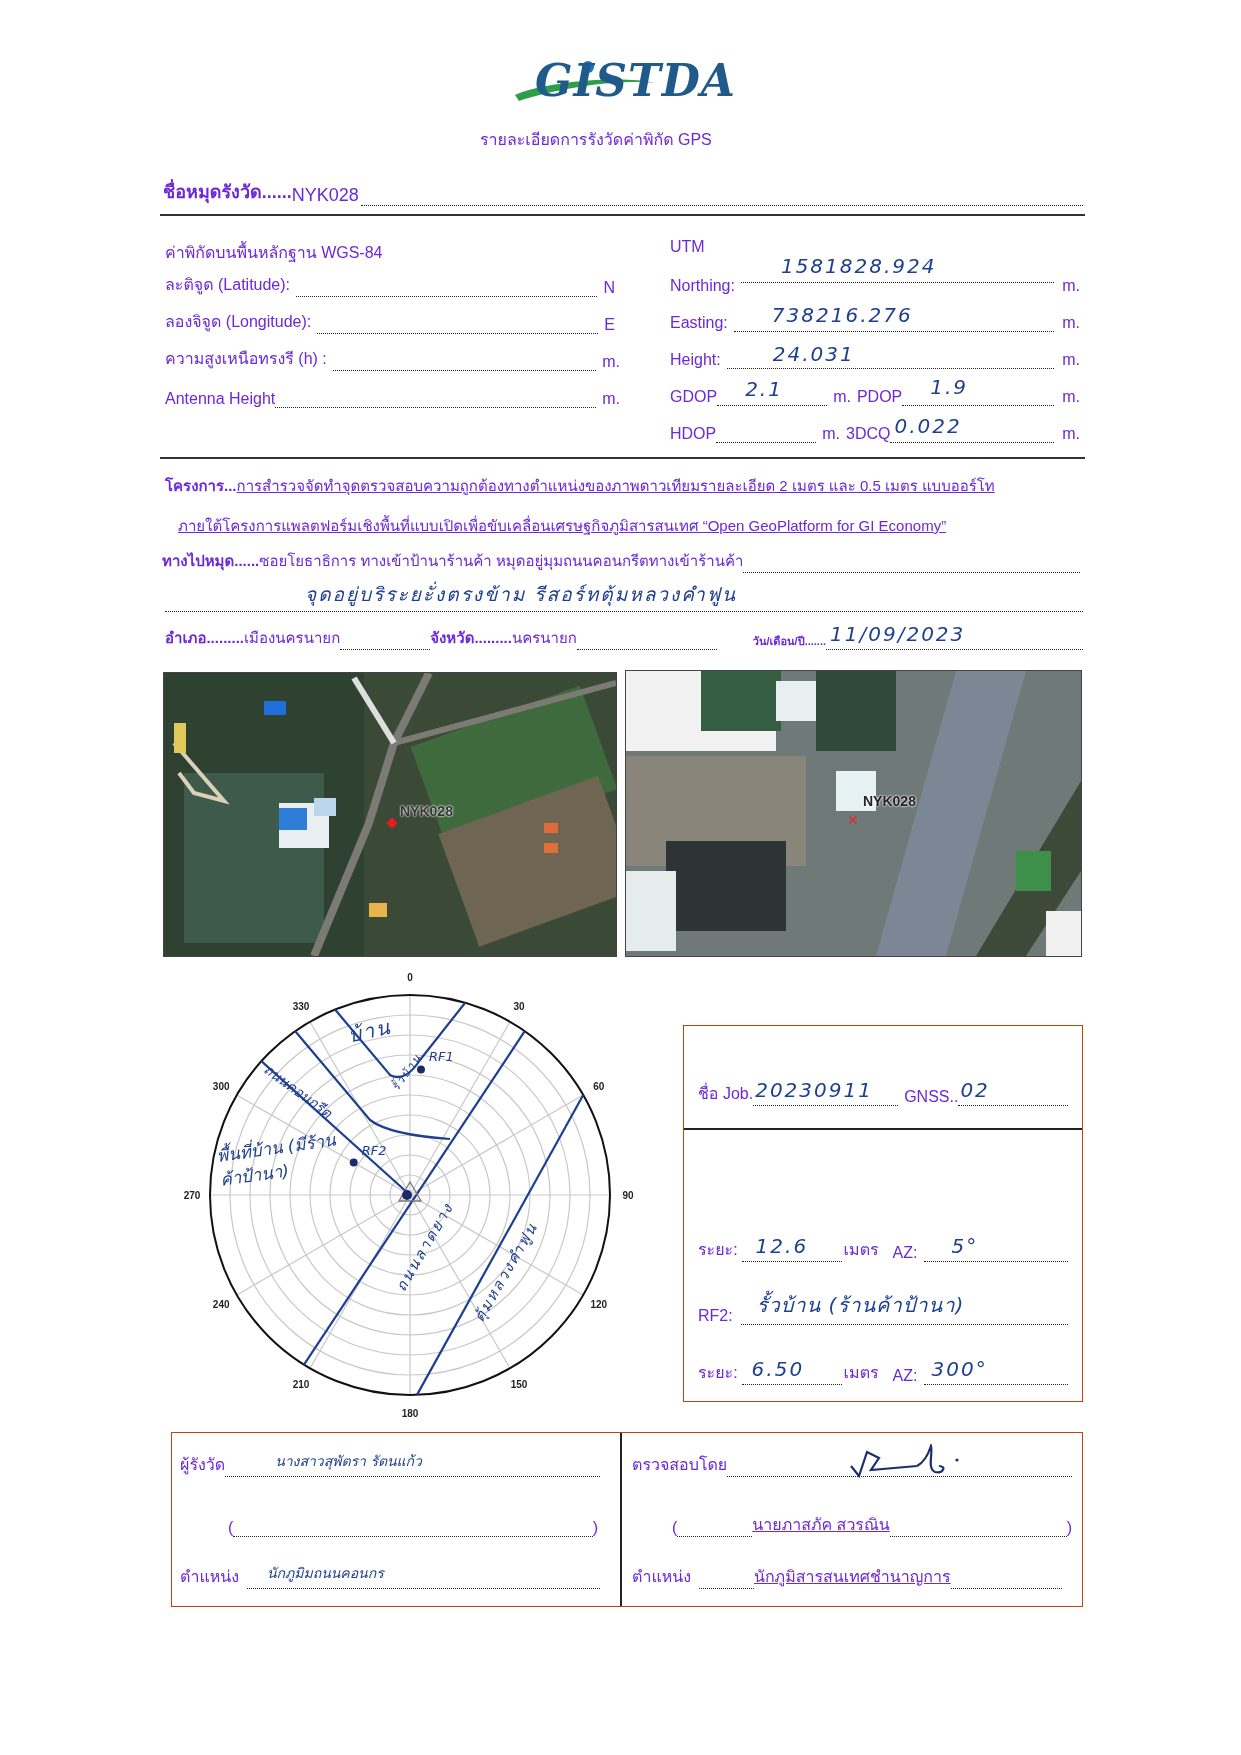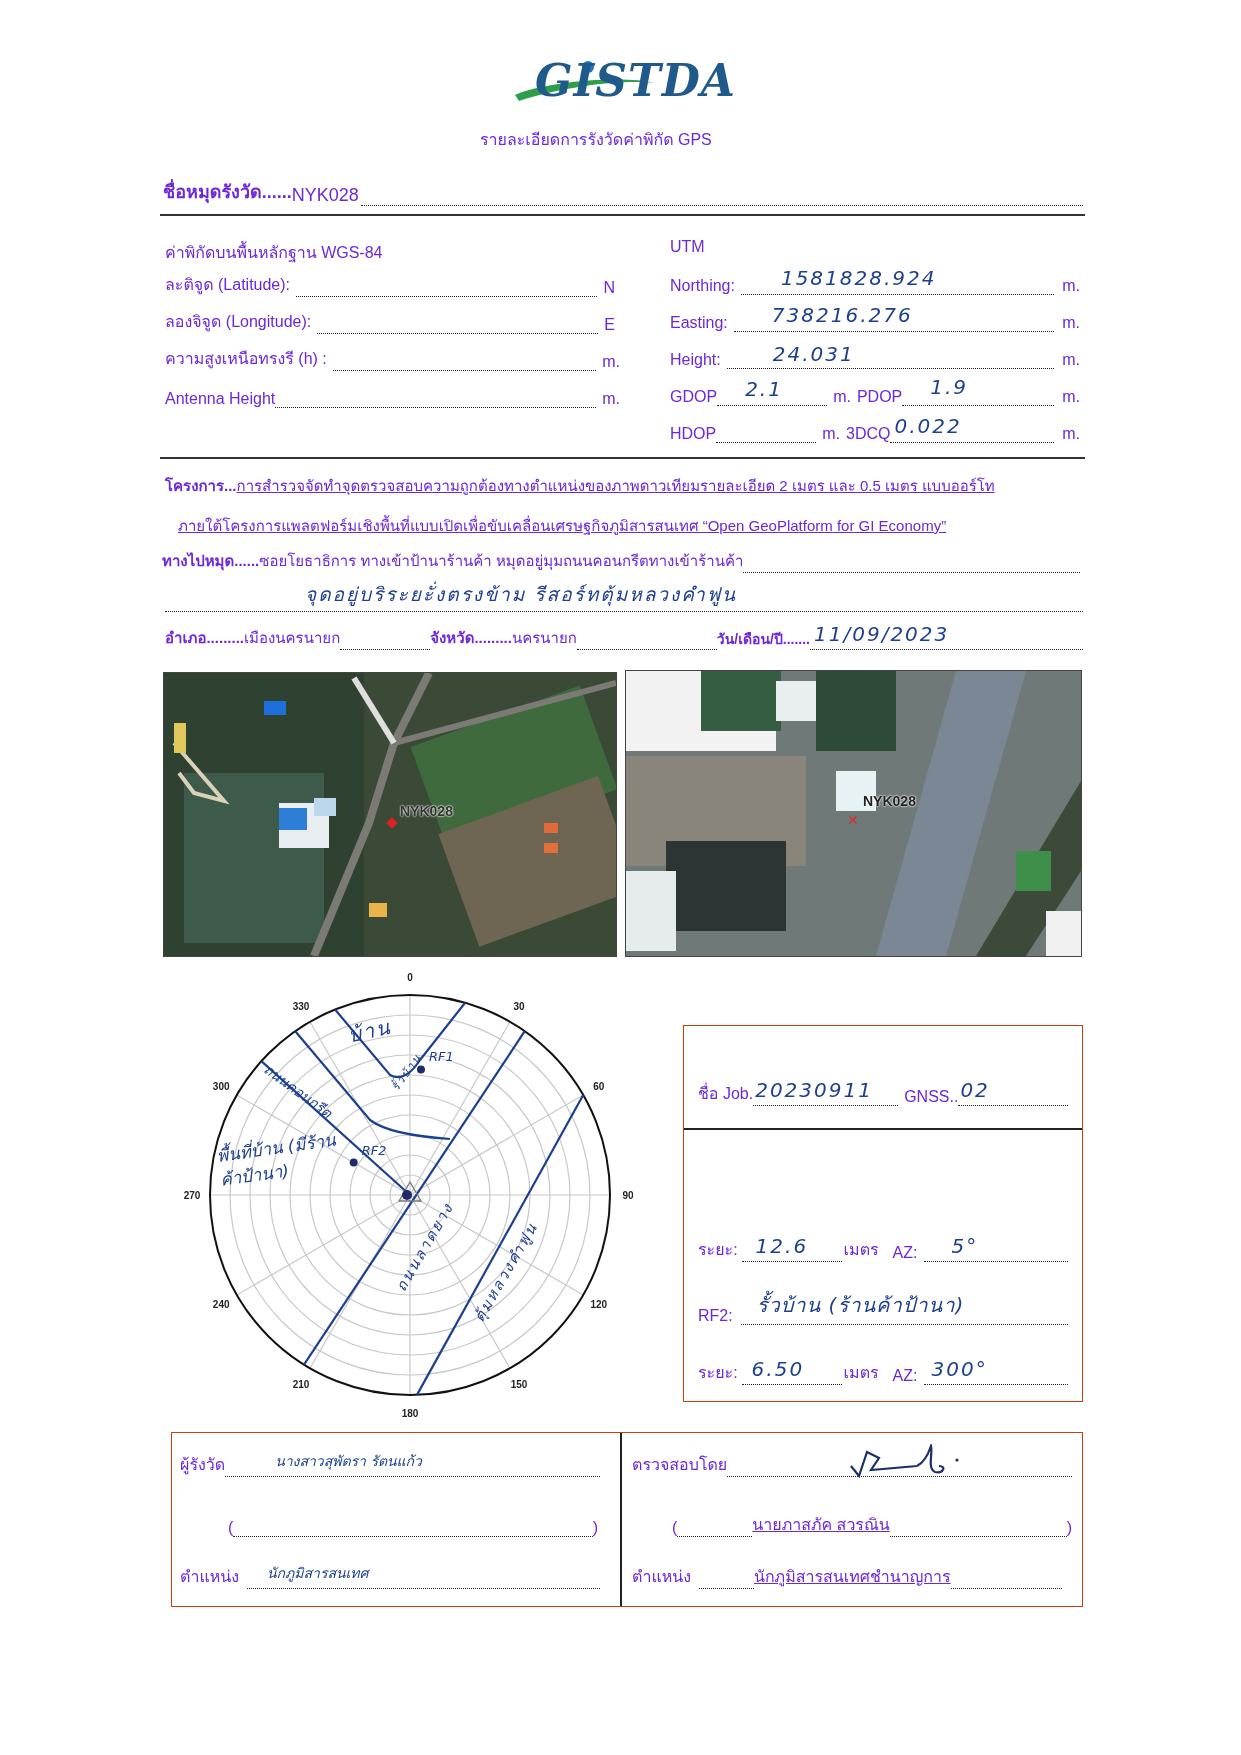--- a/index.html
+++ b/index.html
@@ -65,21 +65,21 @@
   <span class="dots" style="flex:1; margin:0 6px 0 0;">
       <span class="fill-text hand"></span>
     </span>
   <span class="lbl">m.</span>
 </div>
 
 <div class="abs lbl" style="left:670px; top:238px;">UTM</div>
 
 <div class="row" style="left:670px; top:273px; width:410px; height:22px;">
   <span class="lbl">Northing:</span>
-  <span class="dots" style="flex:1; margin:0 8px 0 6px;">
+  <span class="dots" style="flex:1; margin:0 8px 12px 6px;">
       <span class="fill-text hand" style="left:40px; bottom:4px;">1581828.924</span>
     </span>
   <span class="lbl">m.</span>
 </div>
 <div class="row" style="left:670px; top:310px; width:410px; height:22px;">
   <span class="lbl">Easting:</span>
   <span class="dots" style="flex:1; margin:0 8px 0 6px;">
       <span class="fill-text hand" style="left:38px; bottom:4px;">738216.276</span>
     </span>
   <span class="lbl">m.</span>
@@ -136,21 +136,21 @@
     </span>
 </div>
 
 <div class="row" style="left:165px; top:628px; width:918px; height:22px;">
   <span class="lbl bold" style="font-size:15px;">อำเภอ.........</span>
   <span class="lbl" style="font-size:15px;">เมืองนครนายก</span>
   <span class="dots" style="width:90px;"></span>
   <span class="lbl bold" style="font-size:15px;">จังหวัด.........</span>
   <span class="lbl" style="font-size:15px;">นครนายก</span>
   <span class="dots" style="width:140px;"></span>
-  <span class="lbl bold" style="font-size:14px;">วัน/เดือน/ปี.......</span>
+  <span class="lbl bold" style="font-size:11px;margin-left:36px;">วัน/เดือน/ปี.......</span>
   <span class="dots" style="flex:1;">
       <span class="fill-text hand" style="left:4px; bottom:3px;">11/09/2023</span>
     </span>
 </div>
 
 <div class="imgbox" style="left:163px; top:672px; width:452px; height:283px;">
   <svg width="452" height="283" viewBox="0 0 452 283">
     <rect width="452" height="283" fill="#3b4a36"></rect>
     <rect x="0" y="0" width="200" height="283" fill="#2f4232"></rect>
     <rect x="260" y="40" width="180" height="110" fill="#3f6a3e" transform="rotate(-20 350 95)"></rect>
@@ -310,21 +310,21 @@
   <div class="row" style="left:56px; top:80px; width:370px; height:24px;">
     <span class="lbl">(</span>
     <span class="dots" style="flex:1;">
         <span class="fill-text lbl"></span>
       </span>
     <span class="lbl">)</span>
   </div>
   <div class="row" style="left:8px; top:132px; width:420px; height:24px;">
     <span class="lbl" style="margin-right:8px;">ตำแหน่ง</span>
     <span class="dots" style="flex:1;">
-        <span class="fill-text hand" style="left:20px; bottom:4px; font-size:14px; letter-spacing:0;">นักภูมิสารสนเทศ</span>
+        <span class="fill-text hand" style="left:20px; bottom:4px; font-size:14px; letter-spacing:0;">นักภูมิมถนนคอนกร</span>
       </span>
   </div>
 
   <div class="row" style="left:460px; top:20px; width:440px; height:24px;">
     <span class="lbl">ตรวจสอบโดย</span>
     <span class="dots" style="flex:1;">
       <svg class="abs" width="120" height="34" viewBox="0 0 120 34" style="left:120px; bottom:-2px;">
         <path d="M4 22 L 12 32 L 20 8 L 32 14 L 24 26 L 70 22 M70 22 C 78 18, 82 8, 84 2 C 86 10, 80 24, 88 28 C 96 30, 100 22, 92 22" stroke="#1c2f6b" stroke-width="2.2" fill="none"></path>
         <circle cx="110" cy="16" r="1.6" fill="#1c2f6b"></circle>
       </svg>

